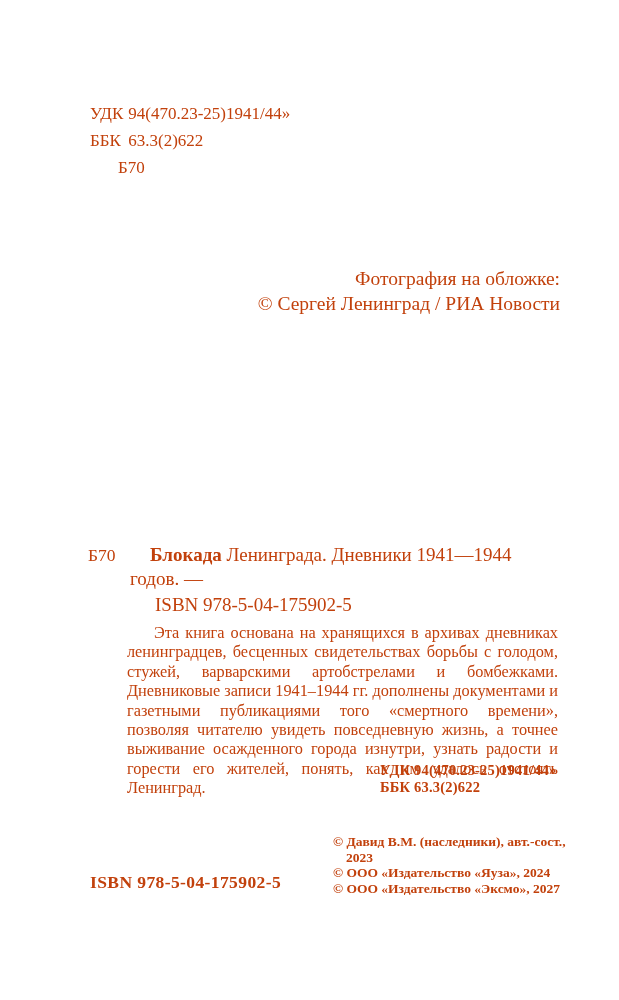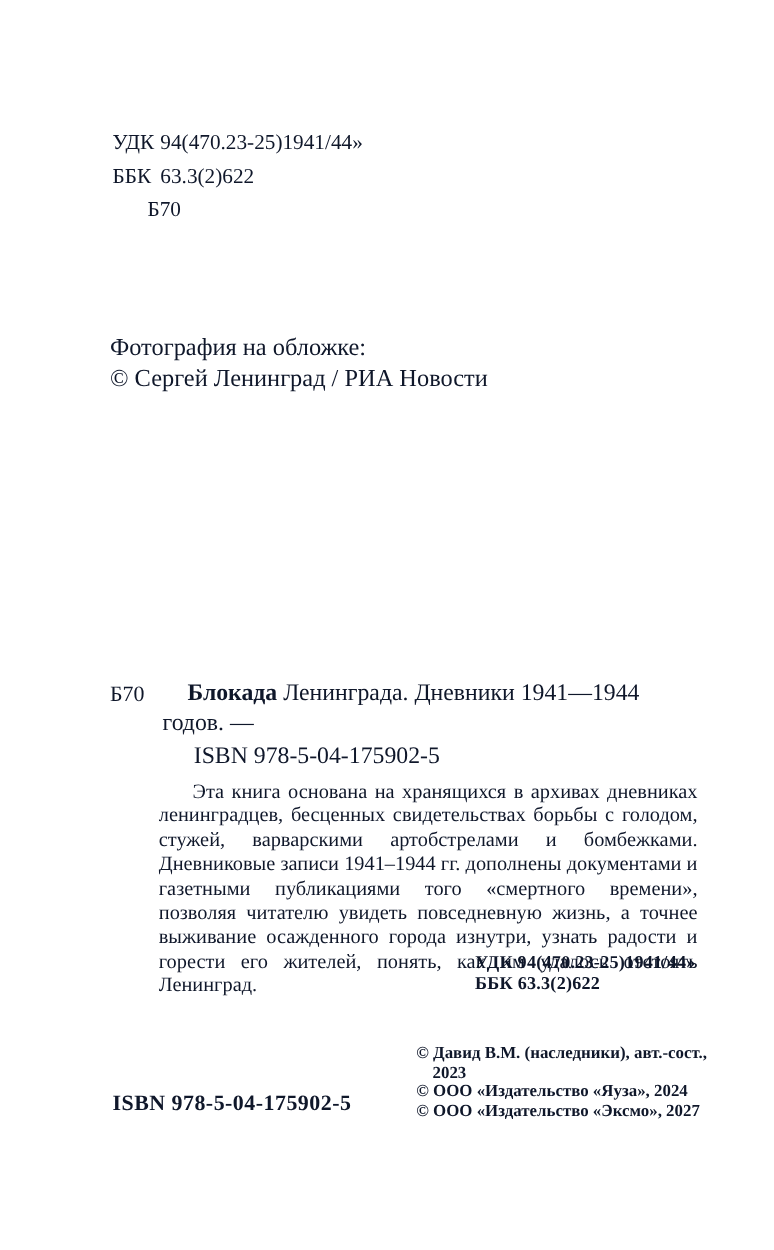--- a/index.html
+++ b/index.html
@@ -5,21 +5,21 @@
   html, body {
     margin: 0;
     padding: 0;
     background: #ffffff;
   }
   .page {
     position: relative;
     width: 619px;
     height: 1000px;
     background: #ffffff;
-    color: #0f172a;
+    color: #c2410c;
     font-family: "Liberation Serif", "DejaVu Serif", serif;
     overflow: hidden;
   }
 
   
   .top-codes {
     position: absolute;
     left: 90px;
     top: 100px;
     font-size: 17px;
@@ -33,21 +33,21 @@
   .top-author-sign {
     padding-left: 28px;
   }
 
   
   .cover-credit {
     position: absolute;
     left: 88px;
     top: 266px;
     width: 472px;
-    text-align: left;
+    text-align: right;
     font-size: 19.5px;
     line-height: 25px;
   }
 
   
   .card-sign {
     position: absolute;
     left: 88px;
     top: 543px;
     font-size: 17.5px;

